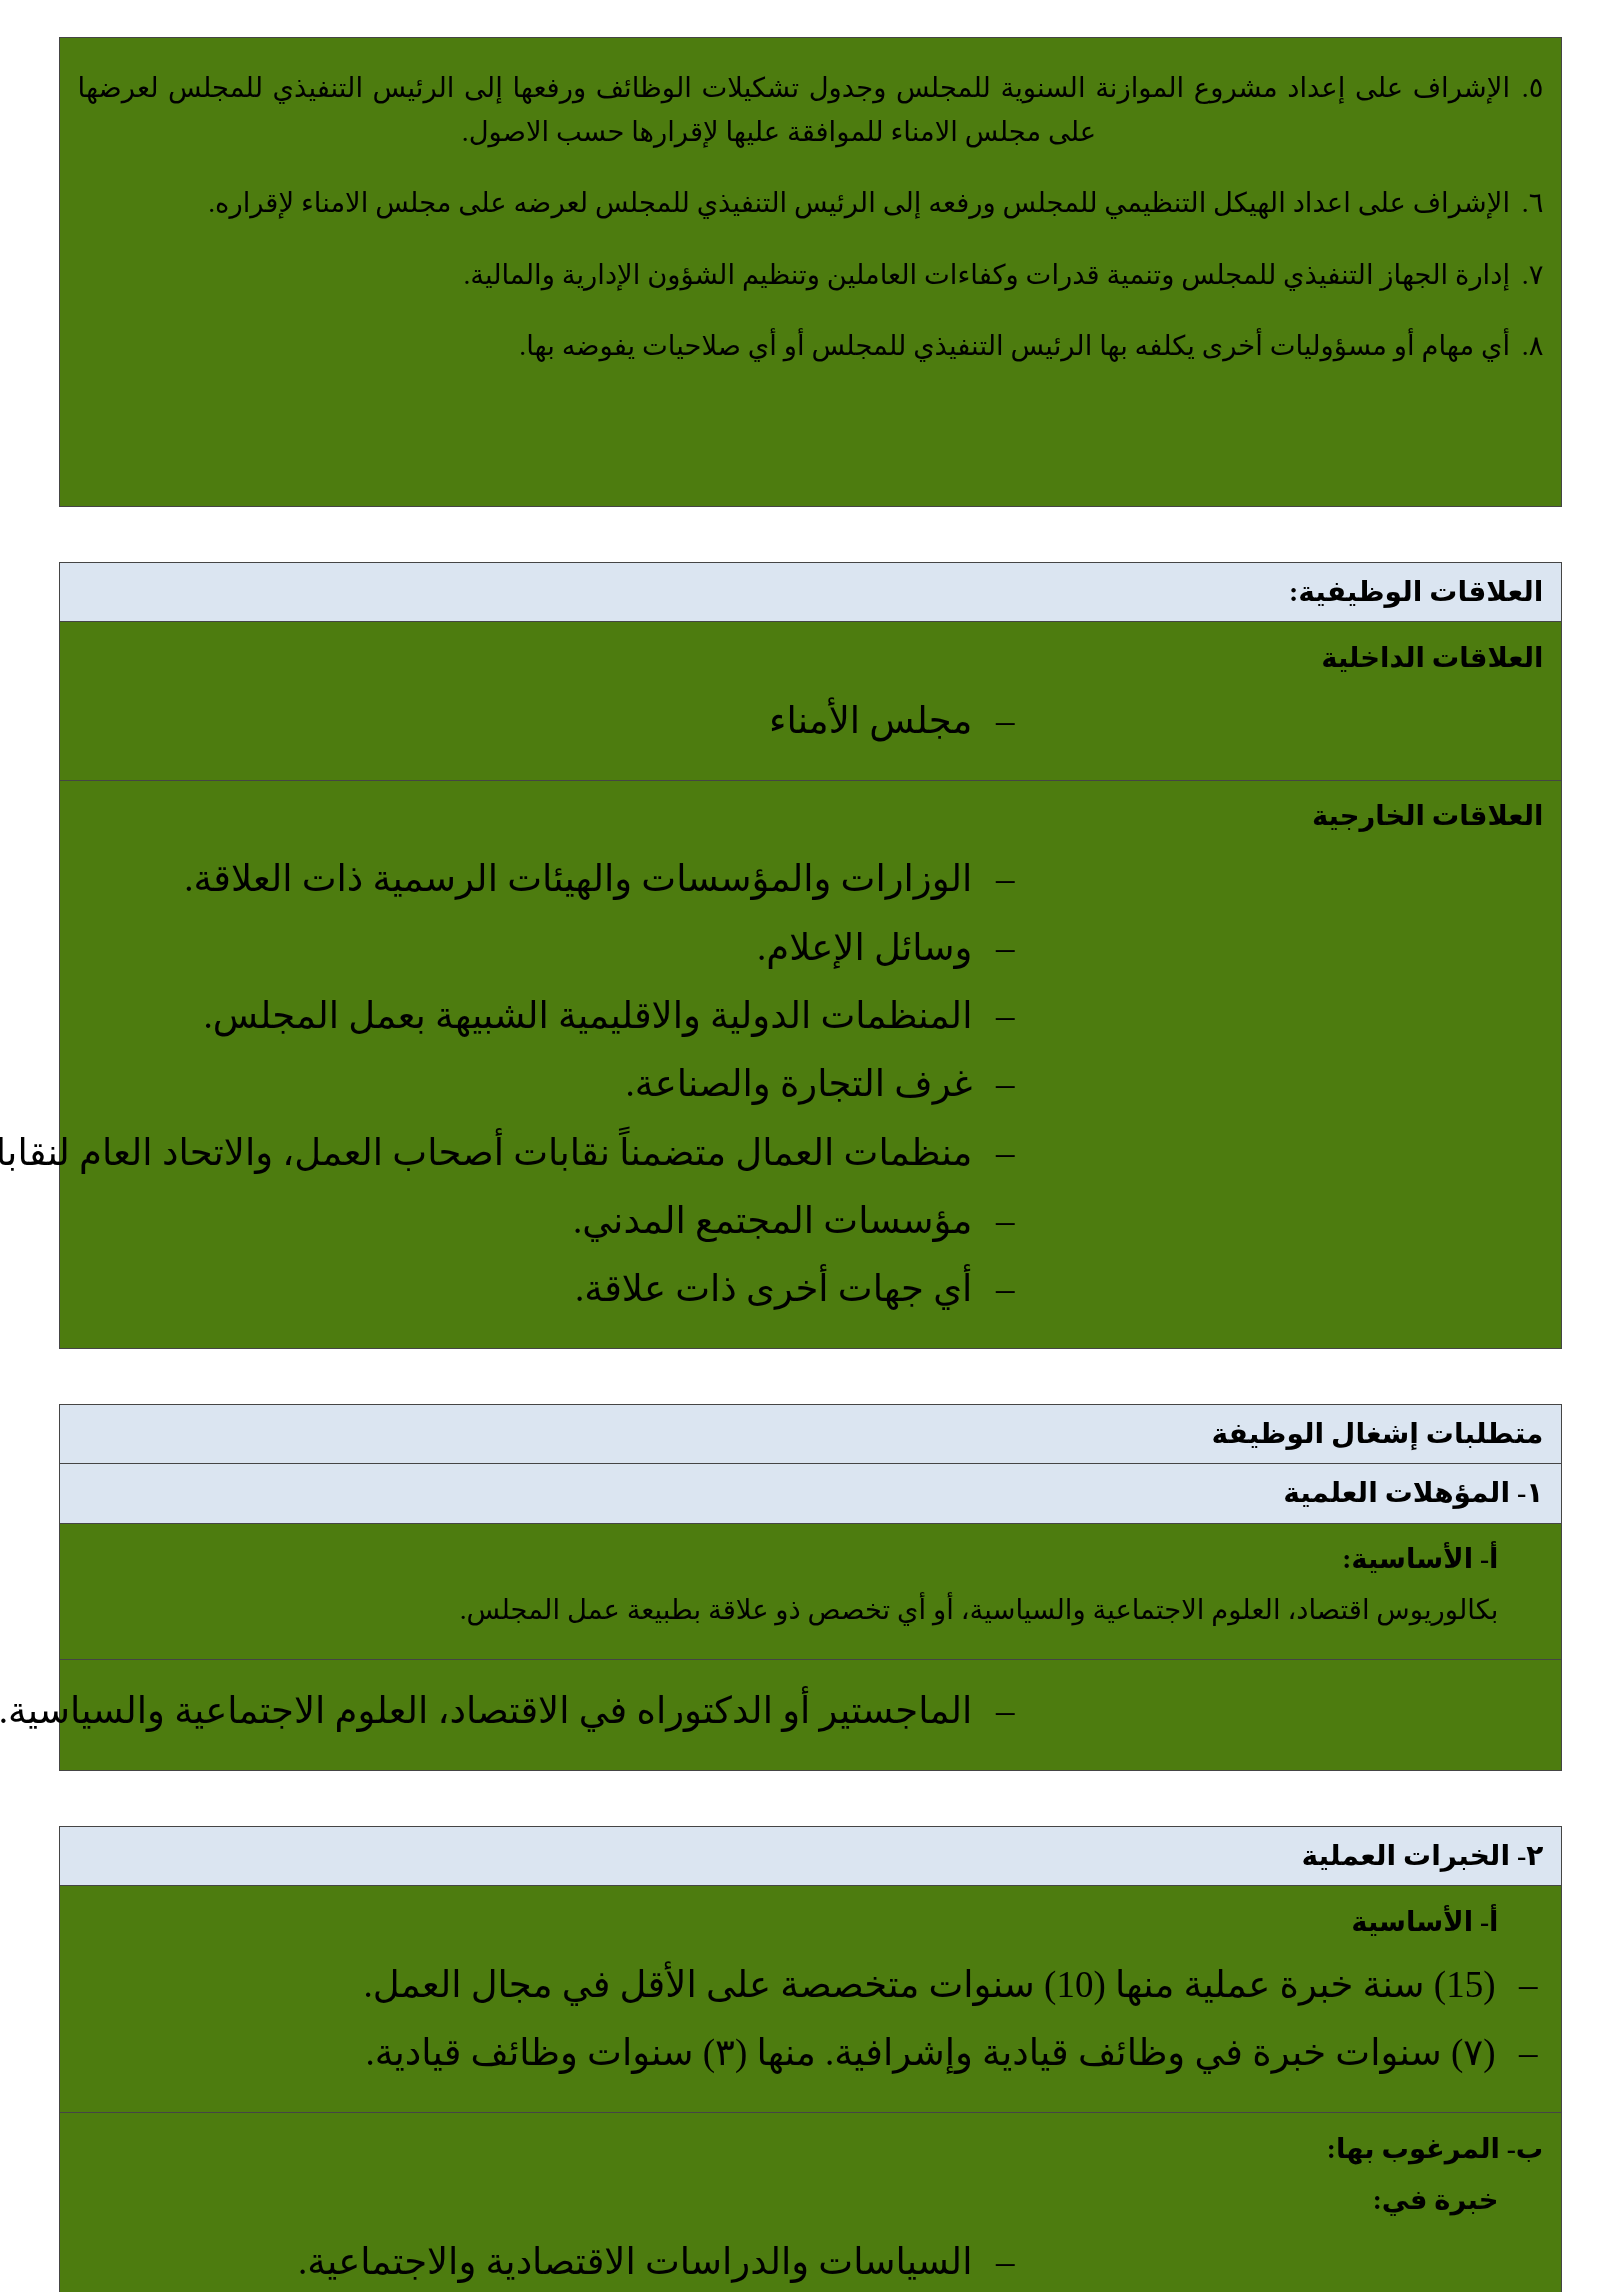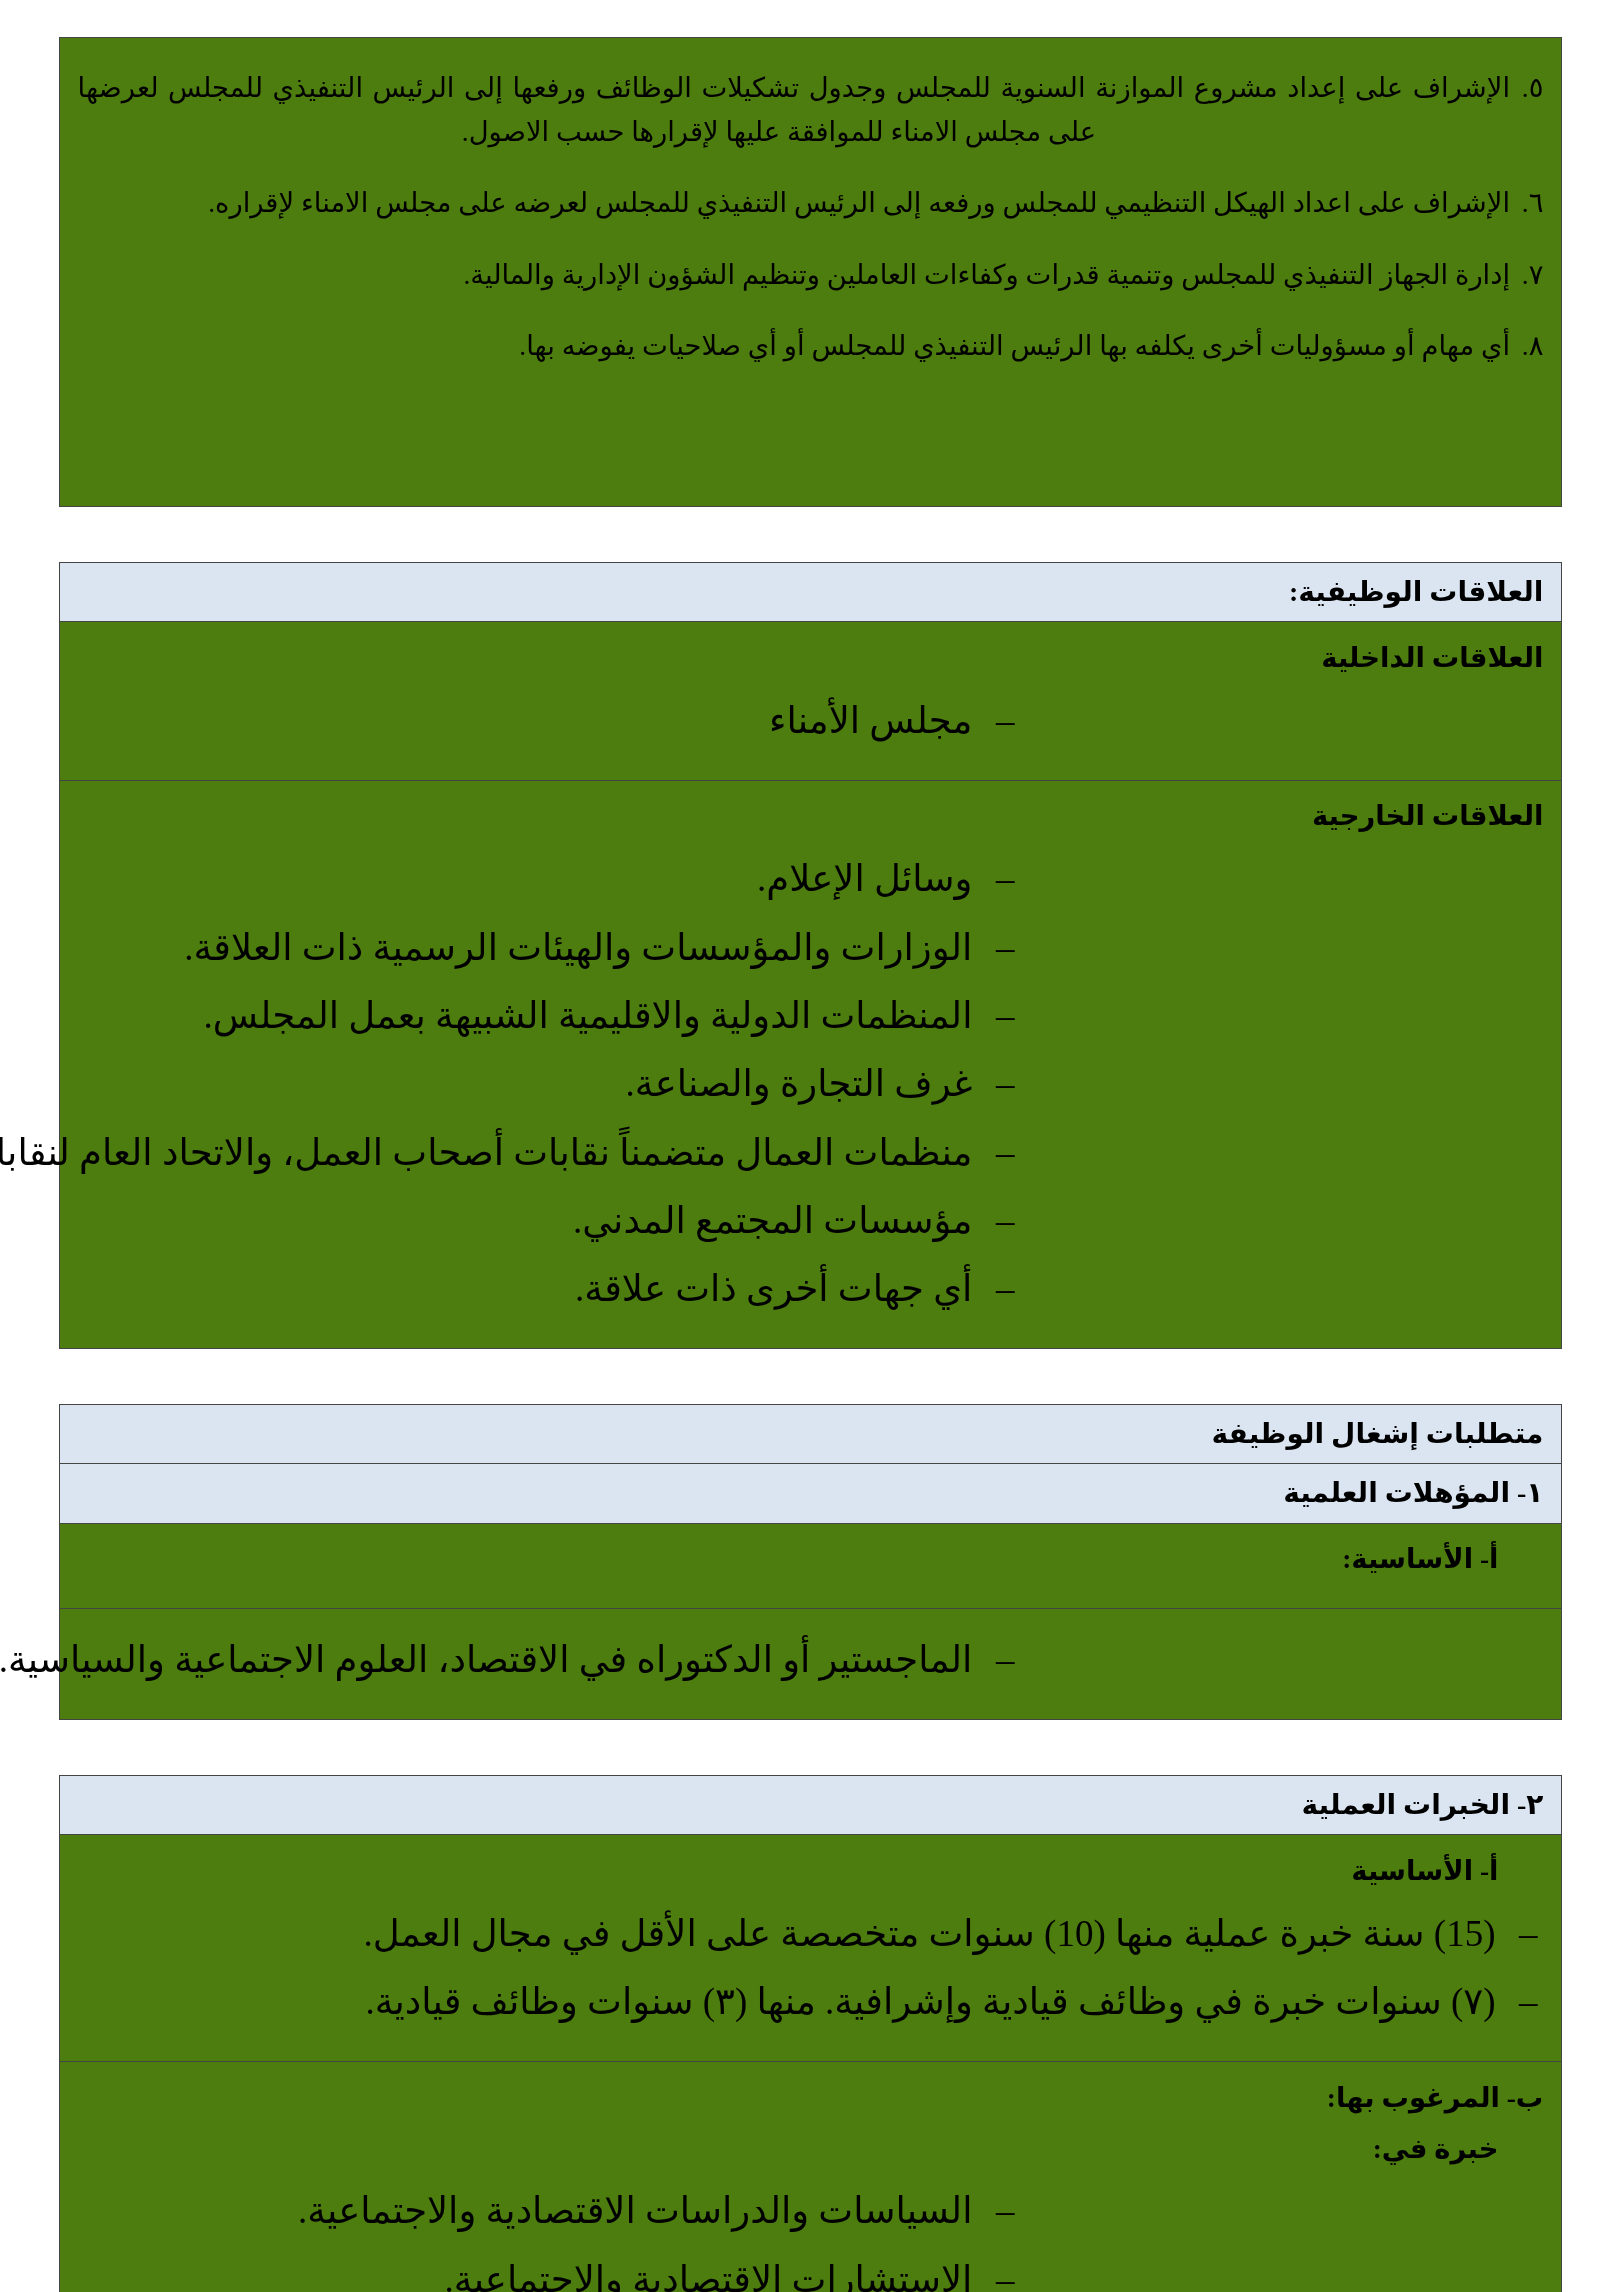--- a/index.html
+++ b/index.html
@@ -71,24 +71,24 @@
     <div class="cell">
       <div class="sub-title">العلاقات الداخلية</div>
       <div class="b-item ind-deep">
         <span class="dash">–</span><span>مجلس الأمناء</span>
       </div>
     </div>
 
     <div class="cell">
       <div class="sub-title">العلاقات الخارجية</div>
       <div class="b-item ind-deep">
-        <span class="dash">–</span><span>وسائل الإعلام.</span>
+        <span class="dash">–</span><span>الوزارات والمؤسسات والهيئات الرسمية ذات العلاقة.</span>
       </div>
       <div class="b-item ind-deep">
-        <span class="dash">–</span><span>الوزارات والمؤسسات والهيئات الرسمية ذات العلاقة.</span>
+        <span class="dash">–</span><span>وسائل الإعلام.</span>
       </div>
       <div class="b-item ind-deep">
         <span class="dash">–</span><span>المنظمات الدولية والاقليمية الشبيهة بعمل المجلس.</span>
       </div>
       <div class="b-item ind-deep">
         <span class="dash">–</span><span>غرف التجارة والصناعة.</span>
       </div>
       <div class="b-item ind-deep">
         <span class="dash">–</span><span>منظمات العمال متضمناً نقابات أصحاب العمل، والاتحاد العام لنقابات العمال وغيرها.</span>
       </div>
@@ -100,20 +100,21 @@
       </div>
     </div>
   </div>
 
   <div class="box">
     <div class="hdr-row">متطلبات إشغال الوظيفة</div>
     <div class="hdr-row">١- المؤهلات العلمية</div>
 
     <div class="cell">
       <div class="sub-title ind-mid">أ- الأساسية:</div>
+      <div class="para">بكالوريوس اقتصاد، العلوم الاجتماعية والسياسية، أو أي تخصص ذو علاقة بطبيعة عمل المجلس.</div>
     </div>
 
     <div class="cell">
       <div class="b-item ind-deep">
         <span class="dash">–</span><span>الماجستير أو الدكتوراه في الاقتصاد، العلوم الاجتماعية والسياسية.</span>
       </div>
     </div>
   </div>
 
   <div class="box">

